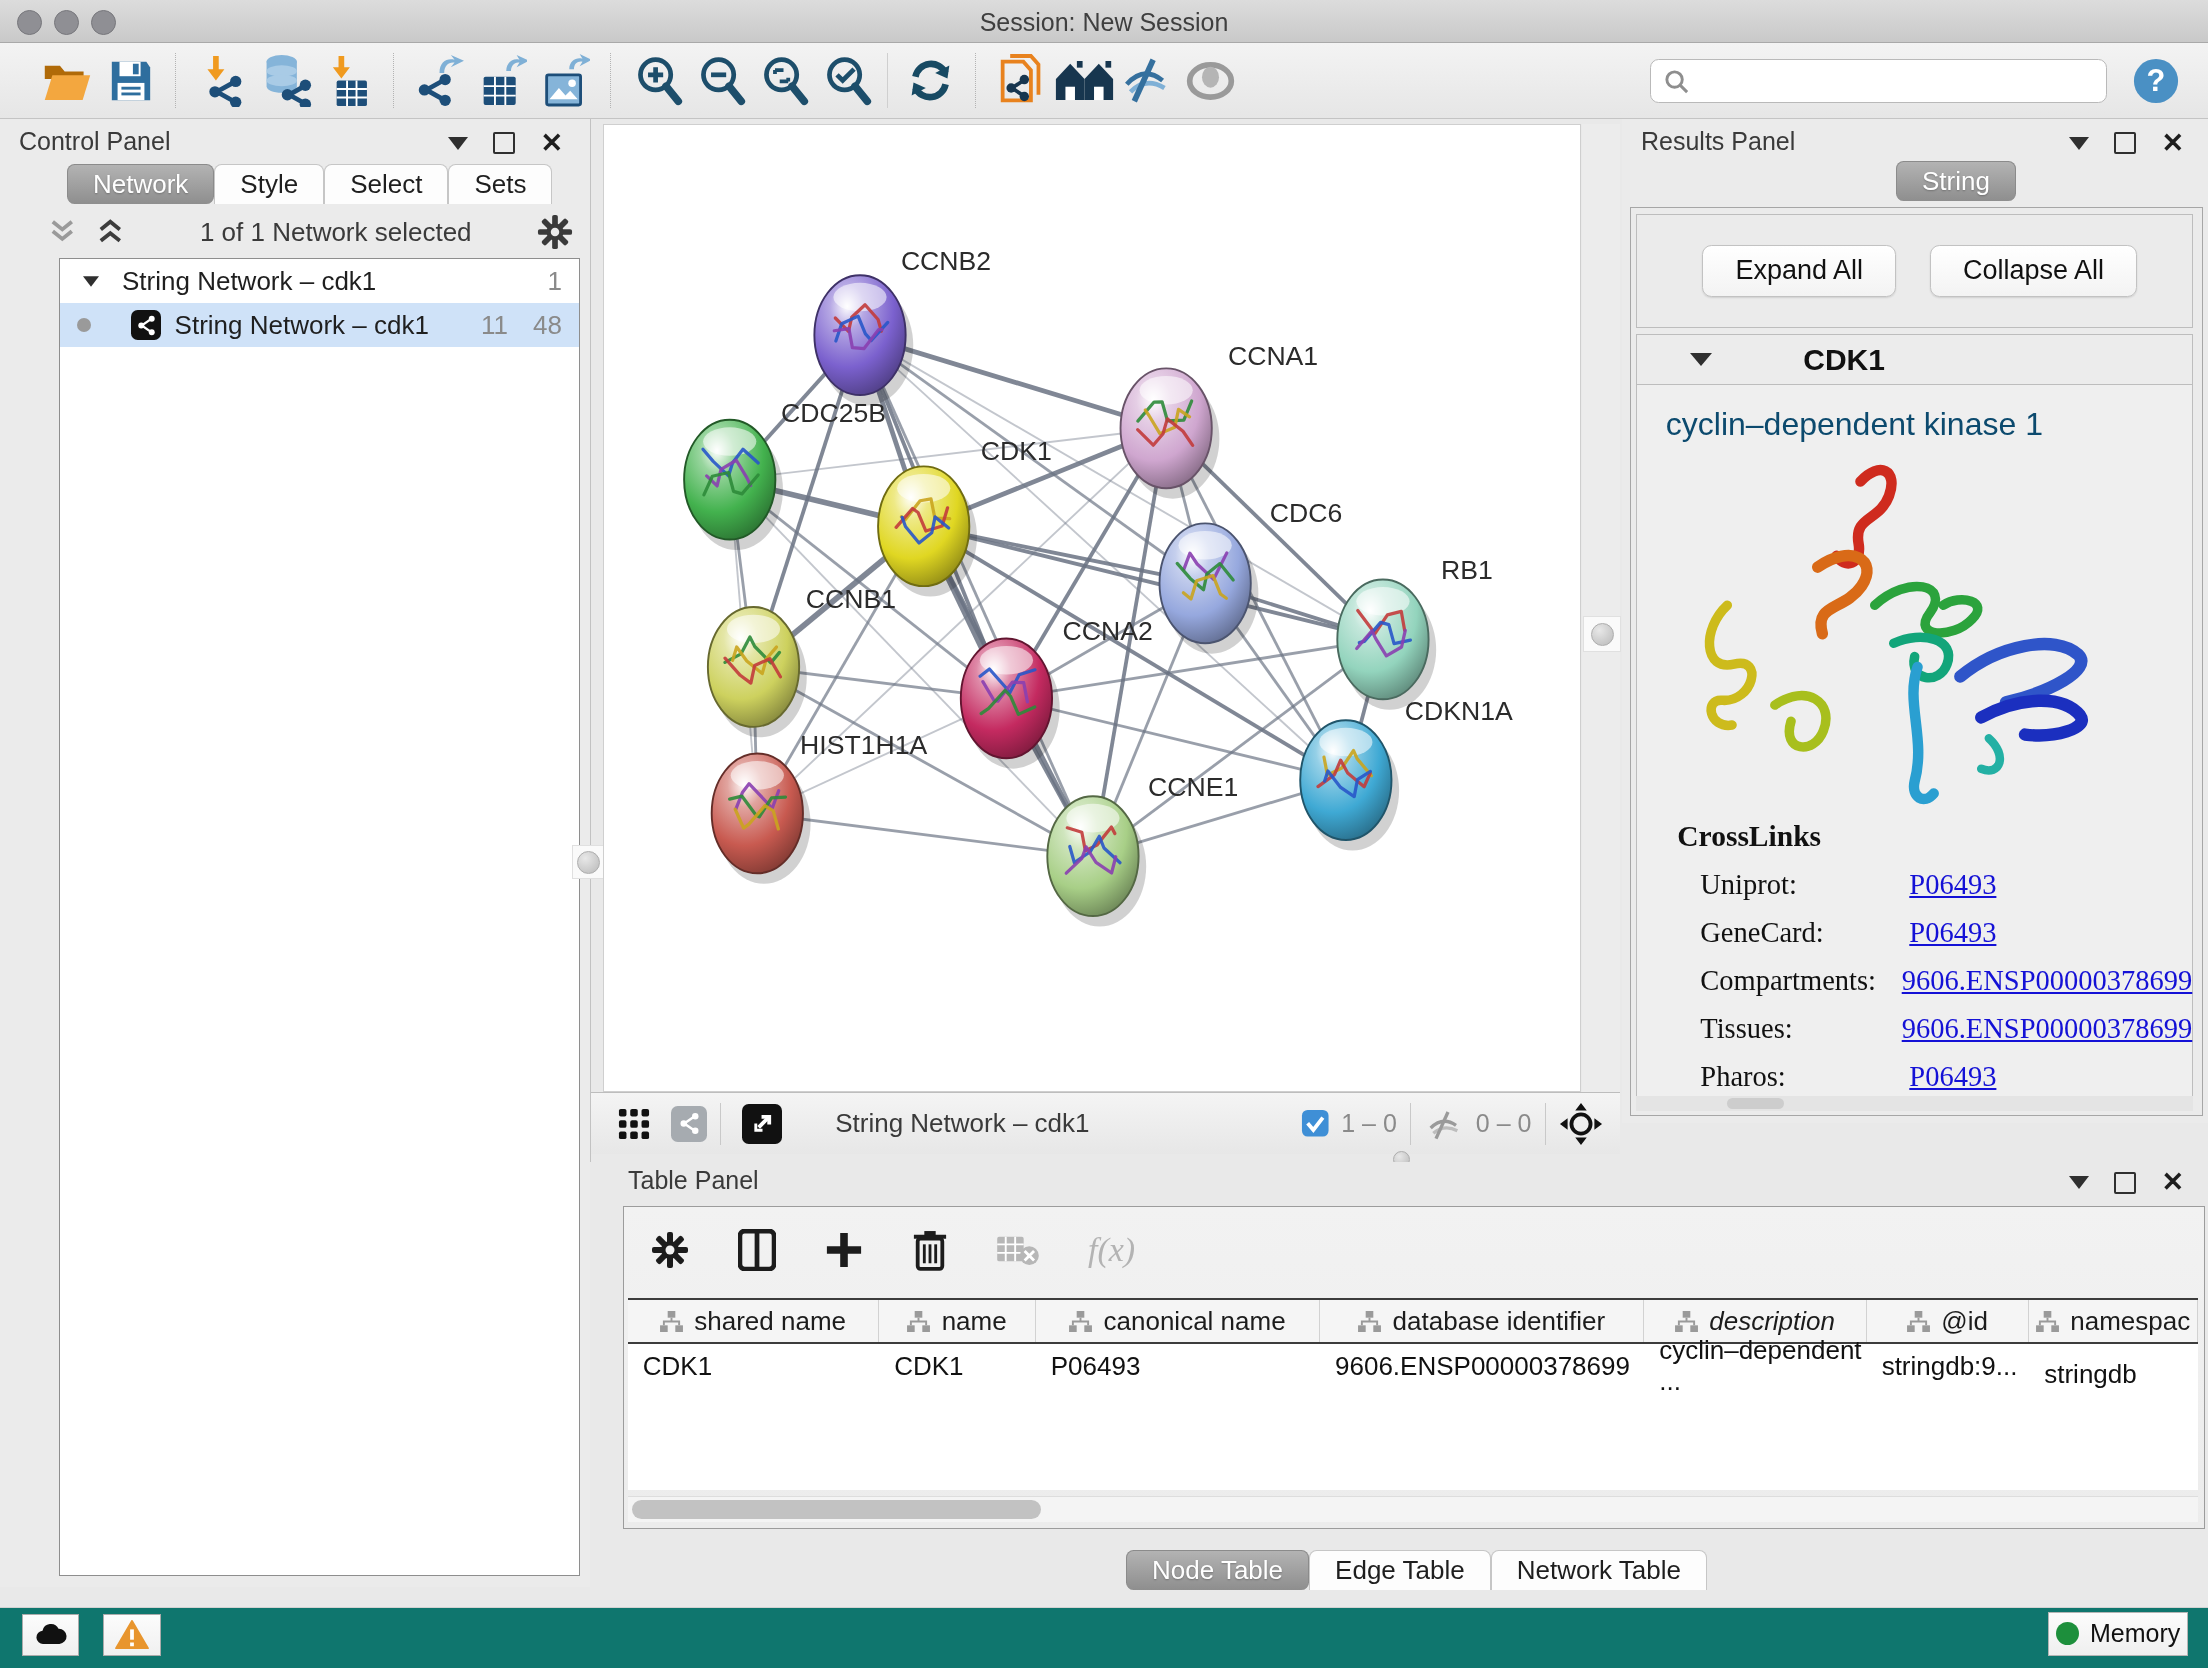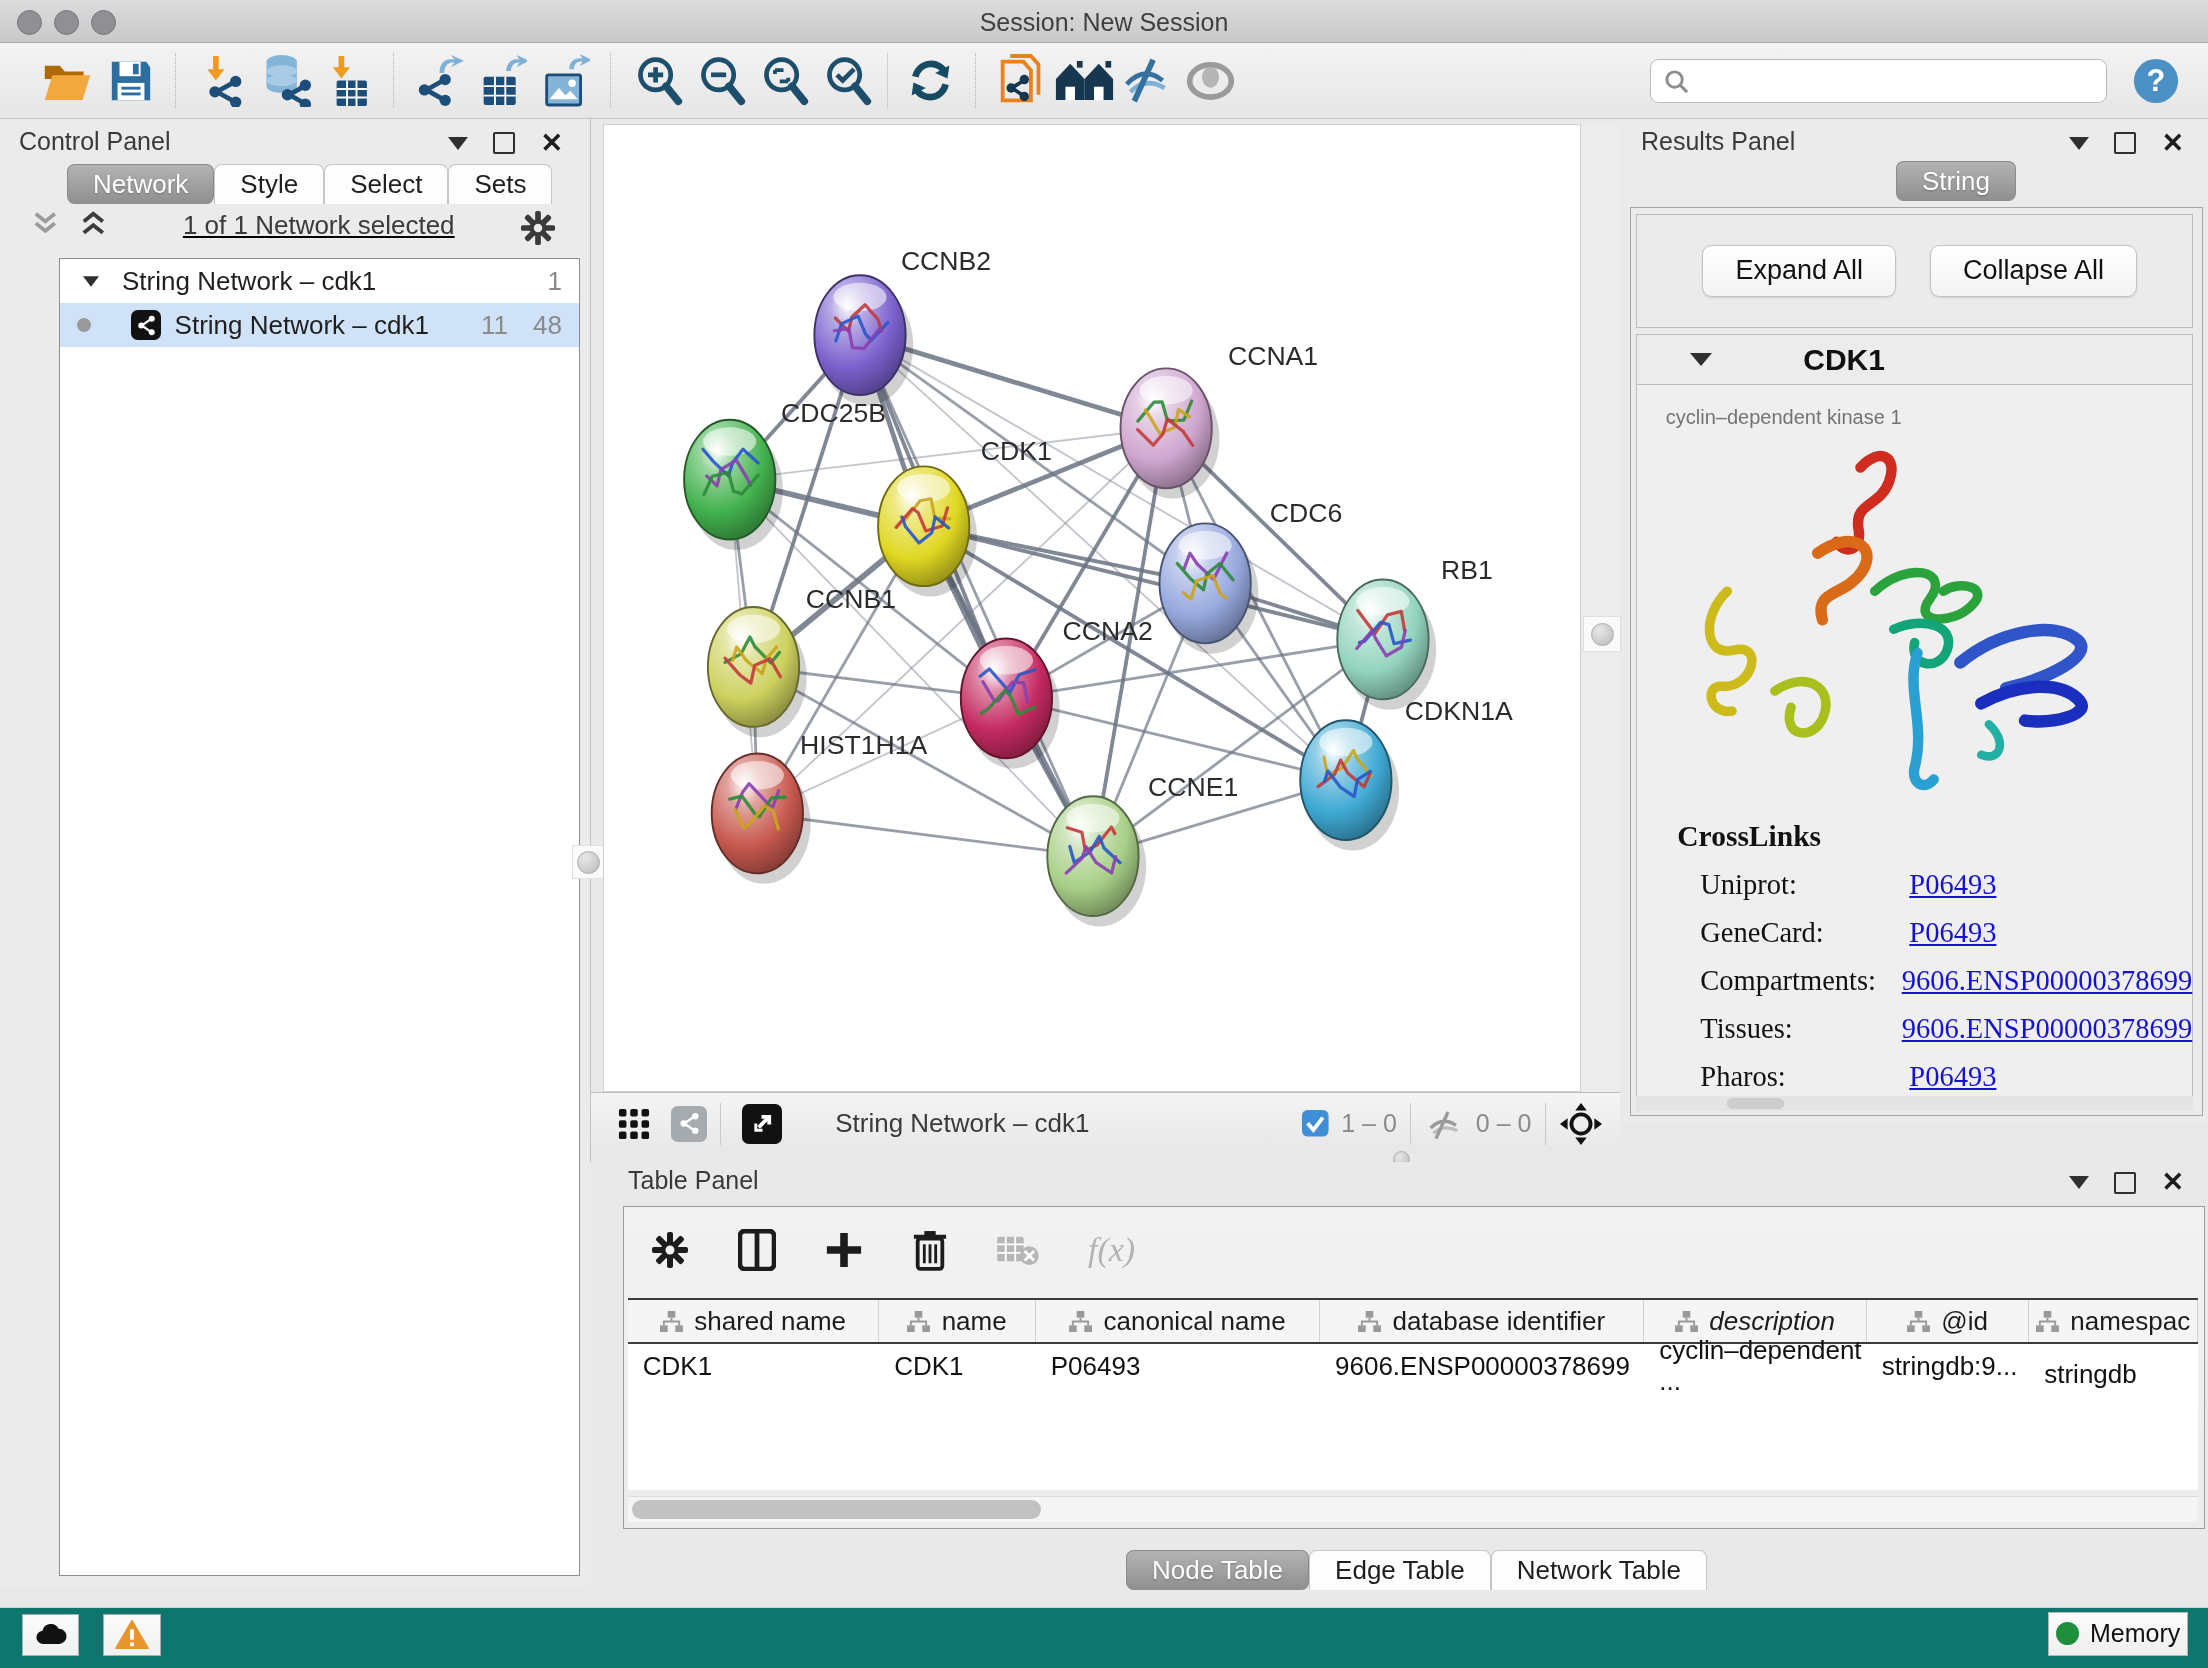--- a/index.html
+++ b/index.html
@@ -37,21 +37,21 @@
   .tab{height:40px;display:flex;align-items:center;justify-content:center;
     padding:0 25px;font-size:26px;color:#1e1e1e;background:#fdfdfd;
     border:1px solid #c6c6c6;border-bottom:none;border-radius:7.6px 7.6px 0 0;box-sizing:border-box;}
   .tab.active{background:linear-gradient(#b3b3b3,#8e8e8e);color:#fff;border-color:#8b8b8b;
     border-radius:7.6px;text-shadow:0 1px 1.9px rgba(0,0,0,.25);}
 
   
   .control-panel{position:absolute;left:0;top:119px;width:590px;height:1468px;
     background:#ebebeb;border-right:1px solid #c2c2c2;}
   .cp-tabs{position:absolute;left:67px;top:45px;display:flex;}
-  .cp-sub{position:absolute;left:0;top:91px;width:590px;height:44px;display:flex;text-decoration:underline;}
+  .cp-sub{position:absolute;left:17px;top:91px;width:590px;height:44px;display:flex;align-items:center;}
   .cp-sub .sel{flex:1;text-align:center;font-size:26px;color:#3a3a3a;}
   .tree{position:absolute;left:59px;top:139px;width:521px;height:1318px;background:#fff;
     border:1.9px solid #8e8e8e;box-sizing:border-box;}
   .trow{height:44px;display:flex;align-items:center;font-size:26px;color:#1f1f1f;}
   .trow .cnt{color:#8a8a8a;margin-left:auto;display:flex;gap:25px;padding-right:17px;}
   .trow.selected{background:#cfe2f8;}
   .dot{width:14.3px;height:14.3px;border-radius:50%;background:#9a9a9a;}
 
   .shareblk{width:30px;height:30px;border-radius:6.7px;display:flex;align-items:center;justify-content:center;}
 
@@ -77,21 +77,21 @@
     border:1.9px solid #a6a6a6;background:#ebebeb;box-sizing:border-box;}
   .rp-btnrow{position:absolute;left:5.7px;top:5.7px;width:557px;height:114px;border:1px solid #bdbdbd;
     display:flex;align-items:center;justify-content:center;gap:34px;box-sizing:border-box;padding-left:10px;}
   .rp-btn{background:linear-gradient(#ffffff,#f3f3f3);border:1px solid #c2c2c2;border-radius:9.5px;
     font-size:27px;color:#111;padding:9.5px 32px;box-shadow:0 1px 1.9px rgba(0,0,0,.12);}
   .rp-entry{position:absolute;left:5.7px;top:126px;width:557px;height:772px;border:1px solid #bdbdbd;
     background:#efefef;box-sizing:border-box;}
   .rp-genehdr{height:49px;display:flex;align-items:center;border-bottom:1px solid #bdbdbd;background:#ececec;}
   .rp-genehdr .caret-down{margin-left:53px;border-left-width:11.4px;border-right-width:11.4px;}
   .rp-genehdr .gname{font-size:30px;font-weight:bold;color:#111;margin-left:91px;}
-  .rp-desc{font-size:20px;color:#737373;padding:21px 0 0 28.5px;}
+  .rp-desc{font-size:32px;color:#0c4a6e;padding:21px 0 0 28.5px;}
   .crosslinks{font-family:"Liberation Serif",serif;position:absolute;left:0px;top:485px;width:100%;}
   .cl-title{font-size:29.5px;font-weight:bold;color:#111;padding-left:40px;}
   .cl-row{display:flex;font-size:28.5px;margin-top:16px;}
   .cl-row .lbl{width:209px;padding-left:63px;color:#111;}
   .cl-row a{color:#1411d6;text-decoration:underline;}
   .rp-scroll{position:absolute;left:5.7px;bottom:3.8px;width:557px;height:15px;background:#e4e4e4;}
   .rp-scroll .thumb{position:absolute;left:91px;top:1.9px;width:57px;height:11.4px;background:#cdcdcd;border-radius:5.7px;}
 
   
   .table-panel{position:absolute;left:590px;top:1162px;width:1619px;height:445px;background:#e9e9e9;}

